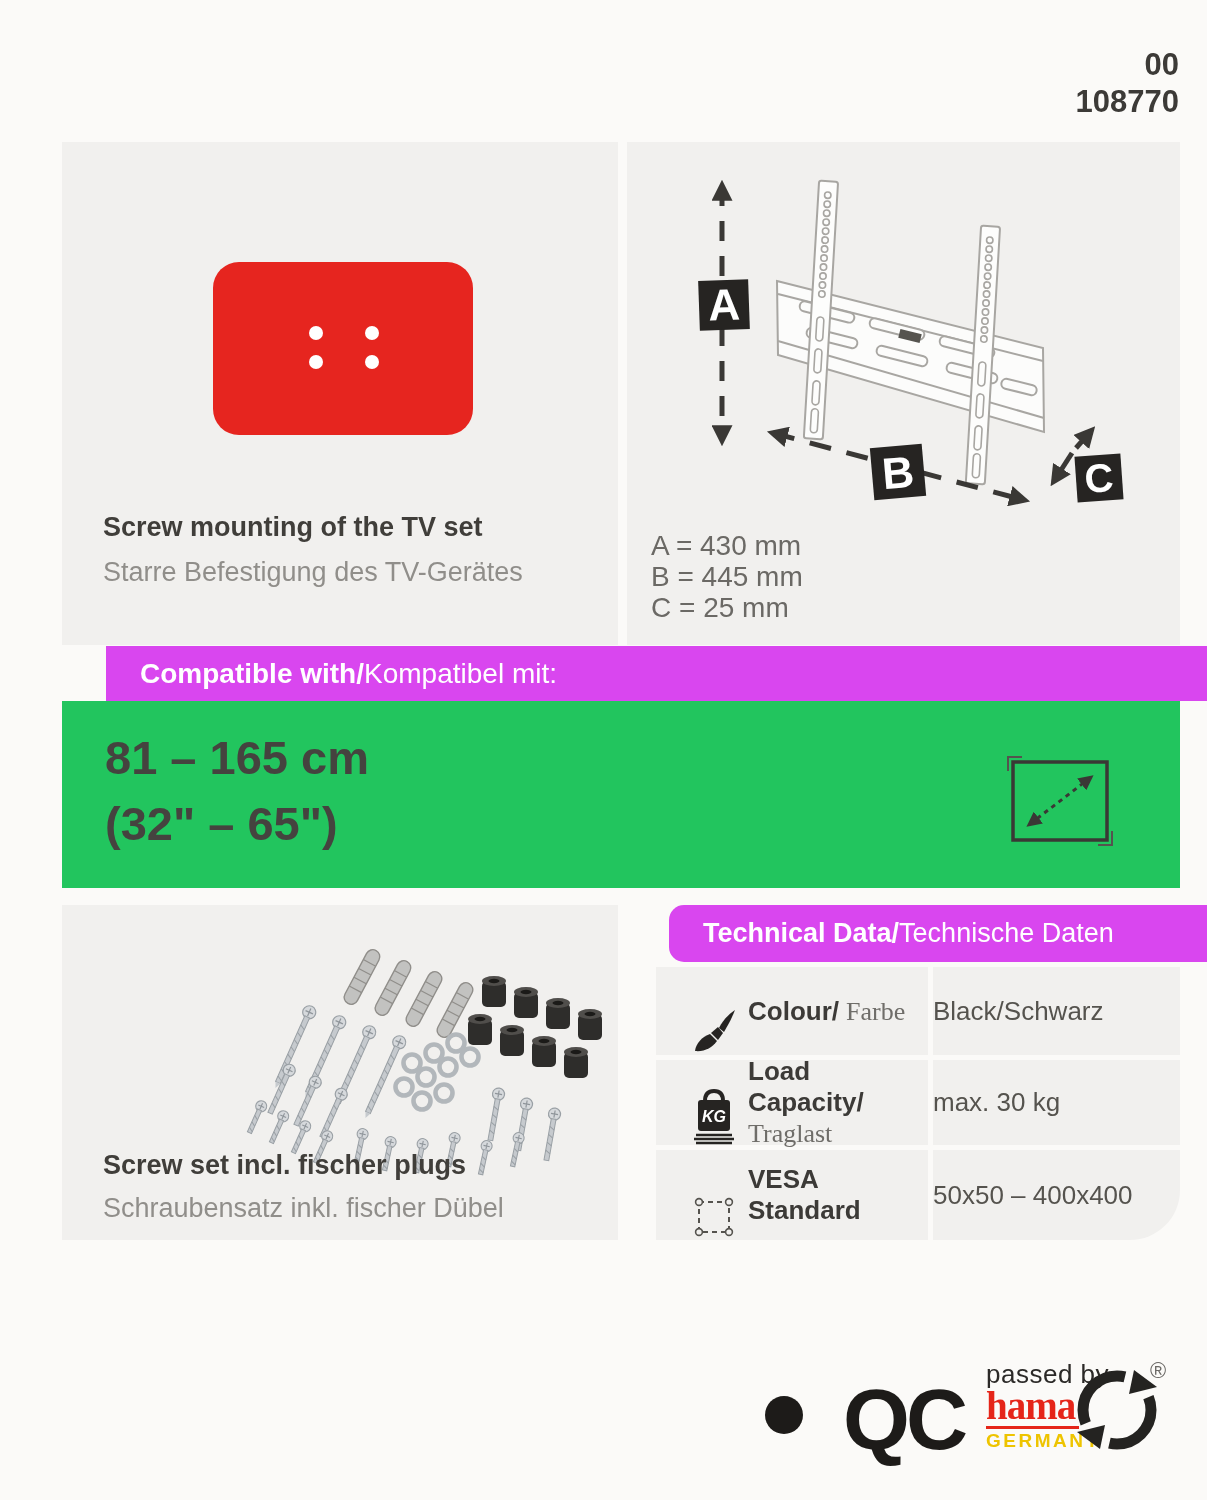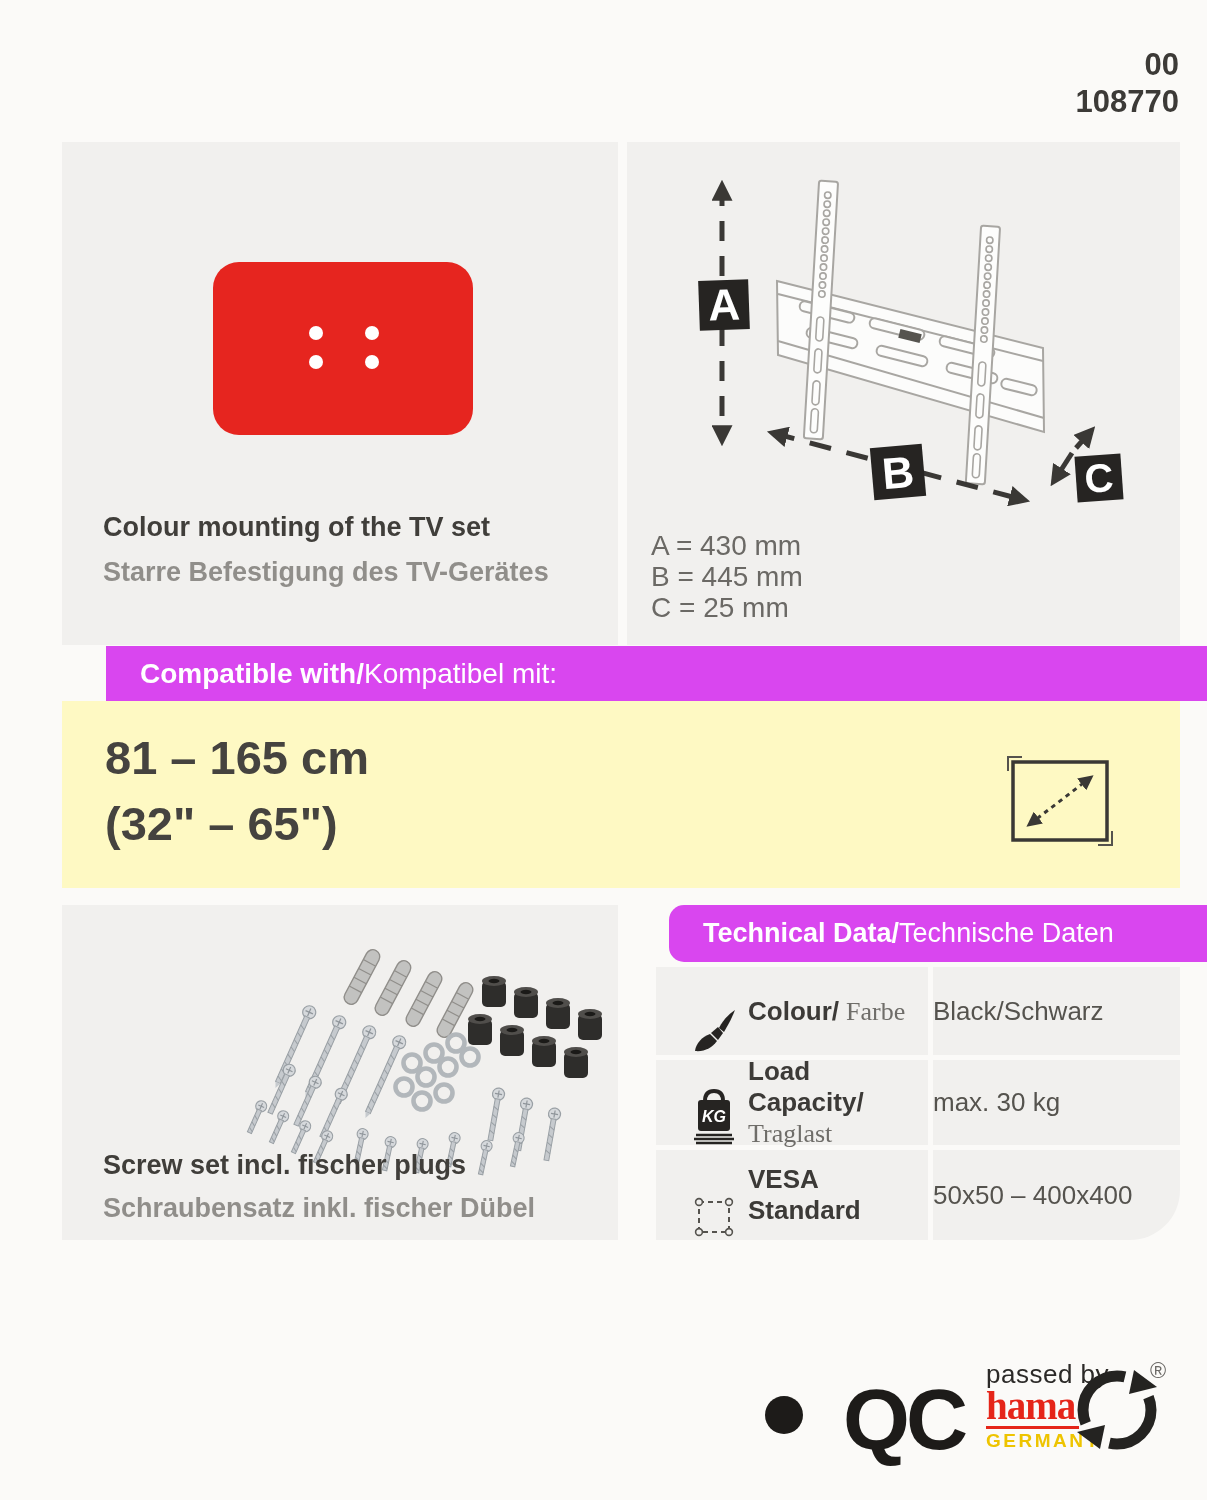--- a/index.html
+++ b/index.html
@@ -13,34 +13,34 @@
 
   
   .art-no { position:absolute; top:46px; right:28px; text-align:right;
     font-weight:bold; font-size:31px; line-height:37px; color:#3c3a37; }
 
   
   .panel-tl { left:62px; top:142px; width:556px; height:503px; }
   .tv-plate { position:absolute; left:151px; top:120px; width:260px; height:173px;
     background:#e6251f; border-radius:26px; }
   .cap-title { position:absolute; left:41px; font-weight:bold; font-size:27px; color:#403e3a; white-space:nowrap; }
-  .cap-sub   { position:absolute; left:41px; font-weight:bold; font-size:27px; color:#908e8a; white-space:nowrap; }
+  .cap-sub   { position:absolute; left:41px; font-weight:normal; font-size:27px; color:#908e8a; white-space:nowrap; }
 
   
   .panel-tr { left:627px; top:142px; width:553px; height:503px; }
   .dims { position:absolute; left:24px; top:388px; font-size:28px; line-height:31px; color:#6b6965; }
 
   
   .bar { position:absolute; background:#d946ef; color:#ffffff; display:flex; align-items:center;margin-left:44px; }
   .bar-compat { left:62px; top:646px; width:1118px; height:55px; padding-left:34px; box-sizing:border-box; }
   .bar-bold { font-weight:bold; font-size:28px; }
   .bar-light { font-weight:normal; font-size:28px; }
 
   
-  .section-size { position:absolute; left:62px; top:701px; width:1118px; height:187px; background:#fef9c3; }
+  .section-size { position:absolute; left:62px; top:701px; width:1118px; height:187px; background:#22c55e; }
   .size-text { position:absolute; left:43px; top:24px; font-weight:bold; font-size:47px; line-height:66px; color:#45433f; }
   .diag-icon { position:absolute; right:64px; top:52px; }
 
   
   .panel-bl { left:62px; top:905px; width:556px; height:335px; }
 
   
   .bar-tech { left:625px; top:905px; width:555px; height:57px; padding-left:34px; box-sizing:border-box;border-radius:15px; }
   .bar-tech .bar-bold, .bar-tech .bar-light { font-size:27px; }
   .tcell { position:absolute; background:#f1f0ee; box-sizing:border-box; }
@@ -86,21 +86,21 @@
     <div class="tv-plate">
       <svg width="260" height="173" viewBox="0 0 260 173">
         <g fill="#ffffff">
           <circle cx="103" cy="71" r="7"></circle>
             <circle cx="159" cy="71" r="7"></circle>
           <circle cx="103" cy="100" r="7"></circle>
             <circle cx="159" cy="100" r="7"></circle>
         </g>
       </svg>
     </div>
-    <div class="cap-title" style="top:370px;">Colour mounting of the TV set</div>
+    <div class="cap-title" style="top:370px;">Screw mounting of the TV set</div>
     <div class="cap-sub" style="top:415px;">Starre Befestigung des TV-Gerätes</div>
   </div>
 
   <div class="panel panel-tr">
     <svg width="553" height="503" viewBox="0 0 553 503">
       <defs>
         <marker id="mArr" viewBox="0 0 10 10" refX="7" refY="5" markerWidth="4.2" markerHeight="4.2" orient="auto-start-reverse">
           <path d="M0 0 L10 5 L0 10 Z" fill="#3a3835"></path>
         </marker>
       </defs>

